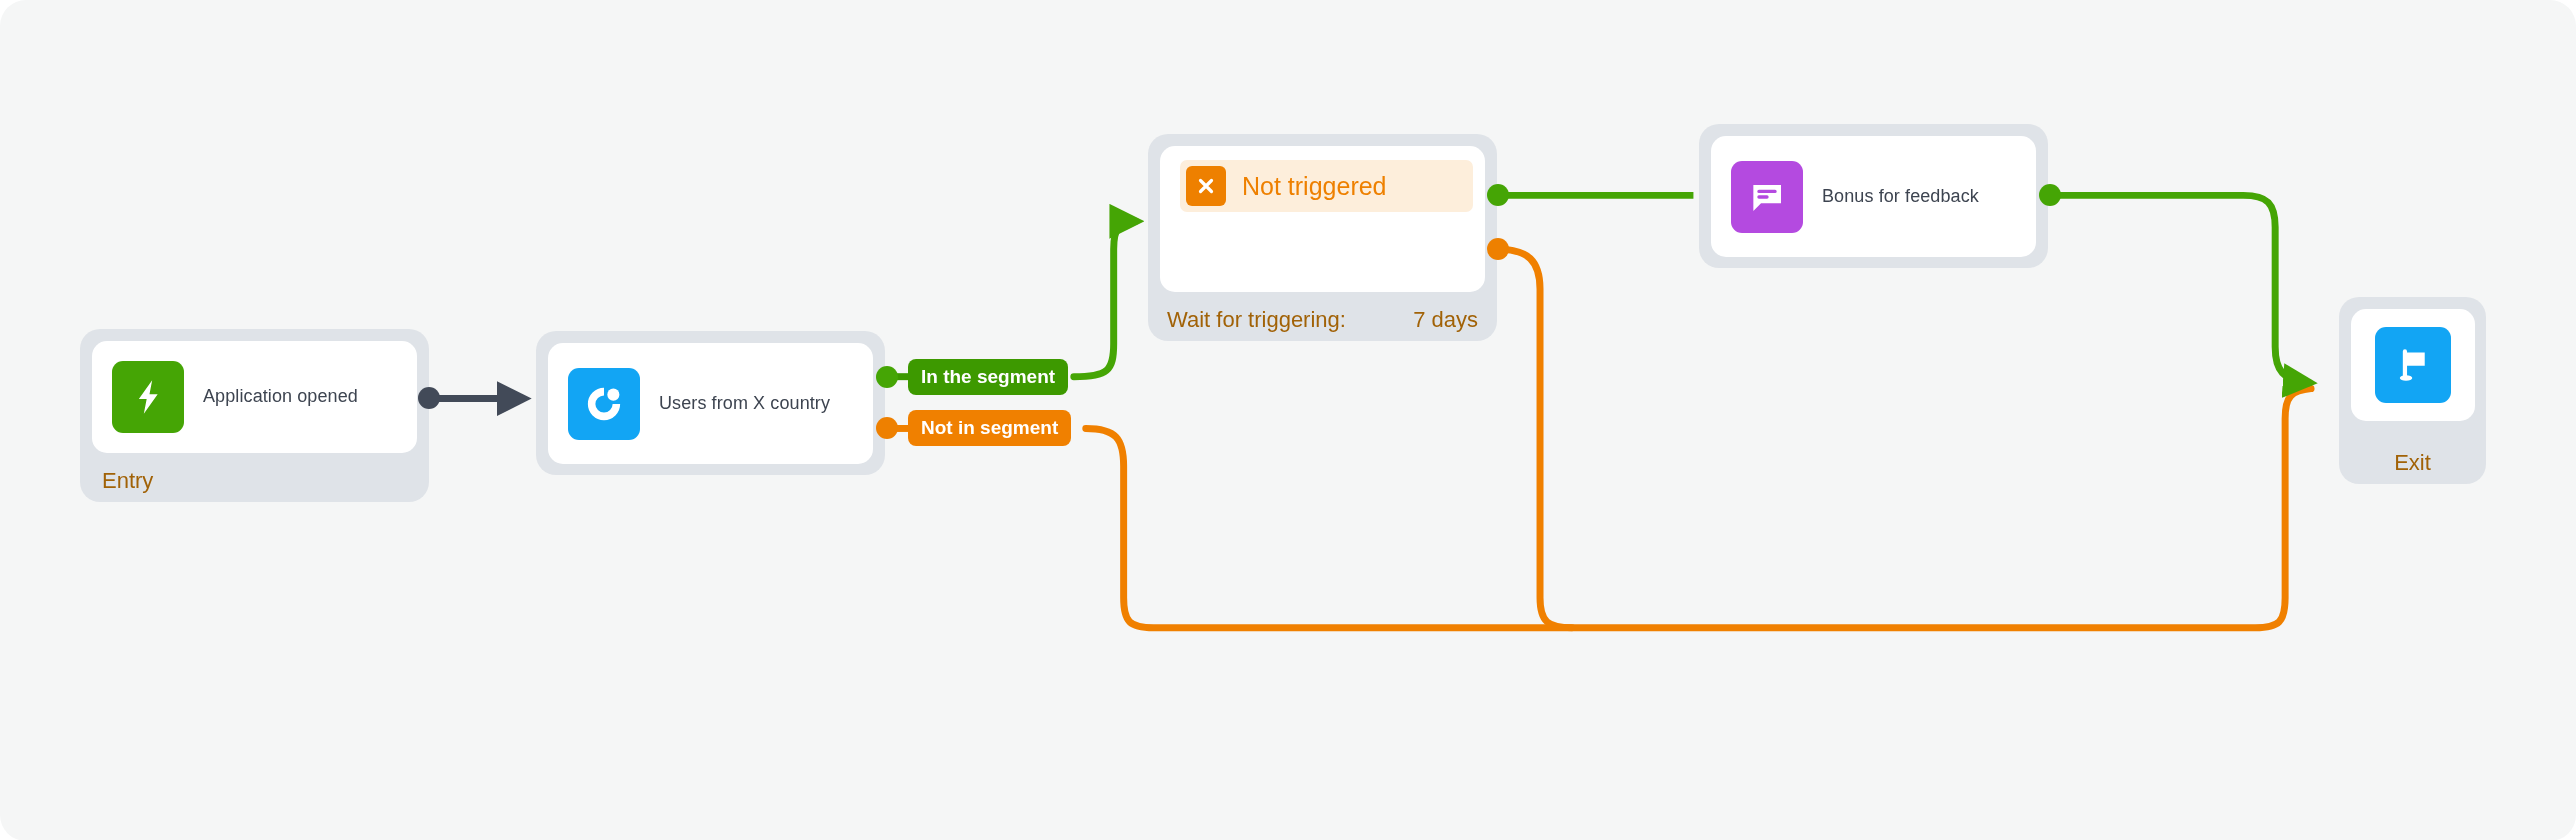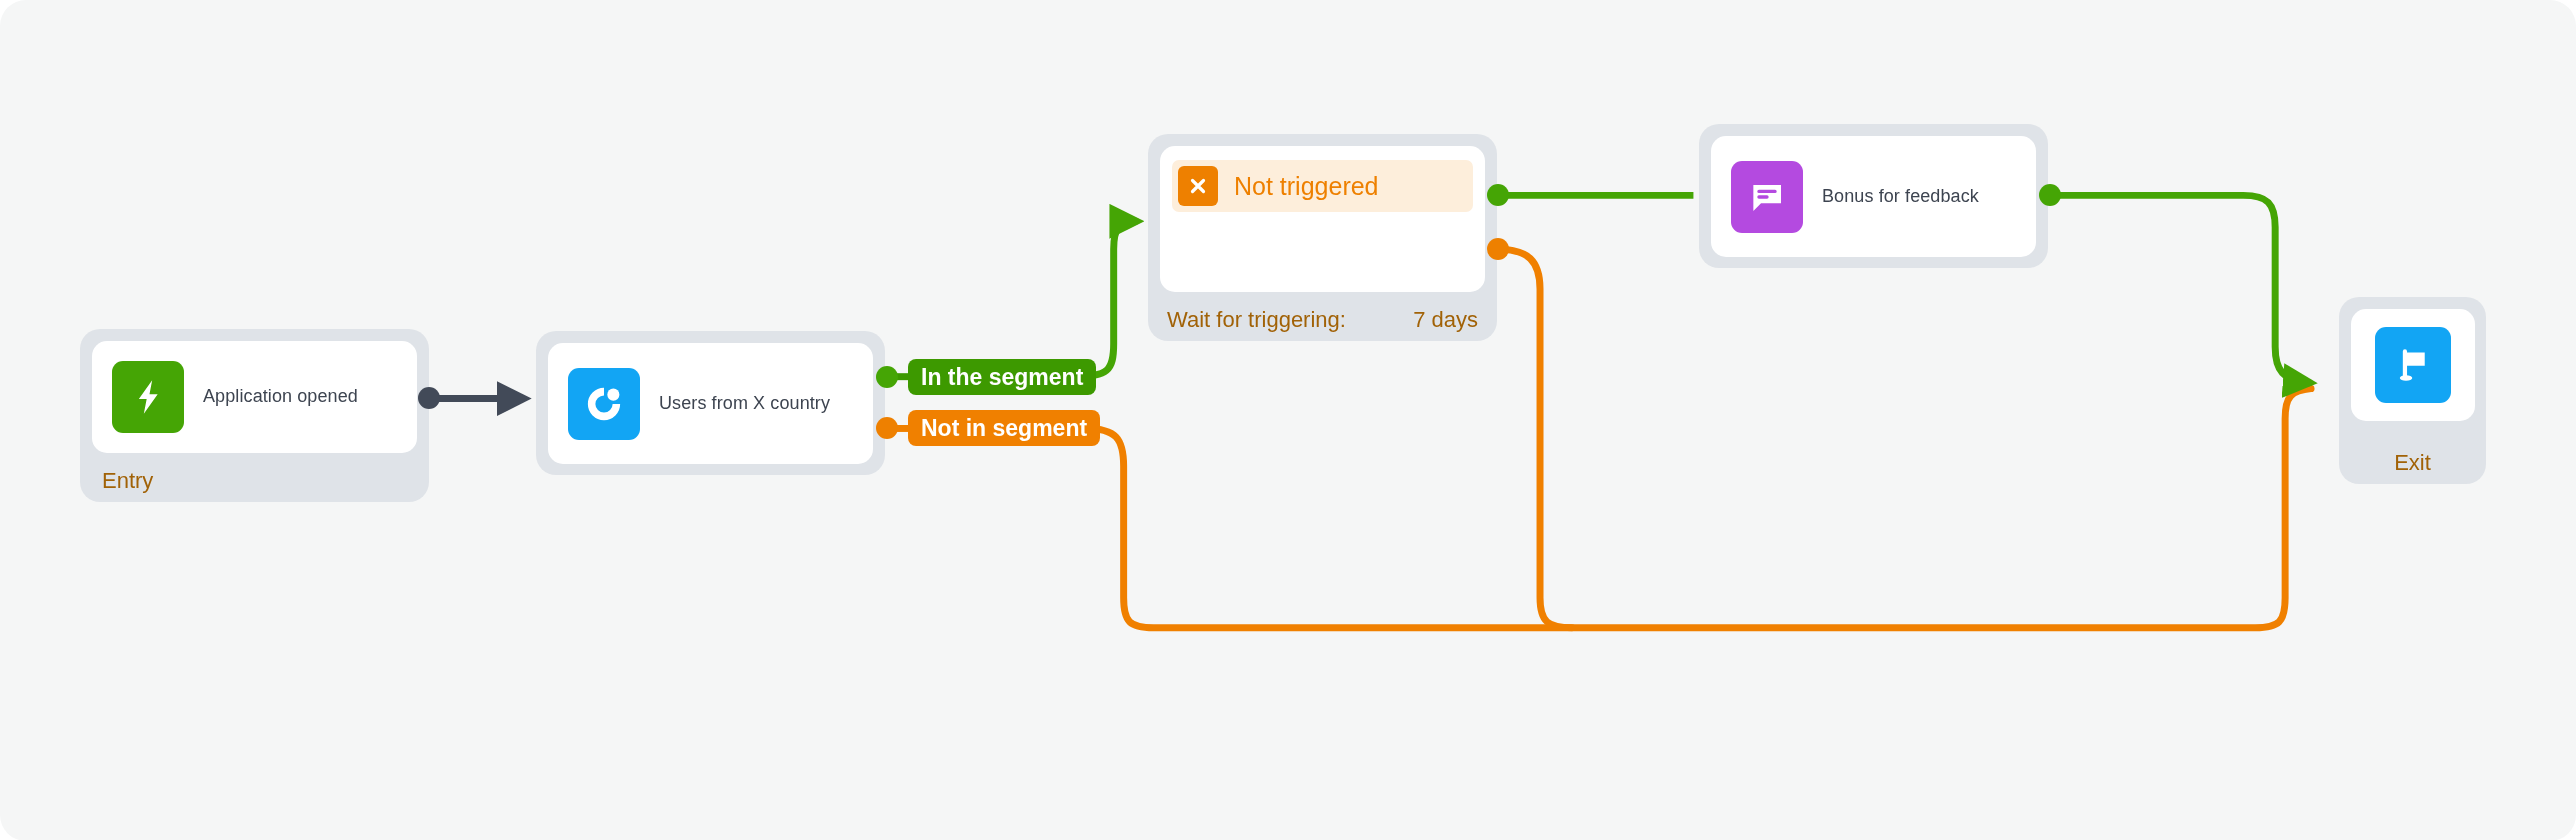--- a/index.html
+++ b/index.html
@@ -115,21 +115,21 @@
   }
   .split-row {
     display: flex;
     align-items: center;
     height: 52px;
     border-radius: 7px;
     overflow: hidden;
   }
   .split-row + .split-row { margin-top: 4px; }
   .row-success { background: #eaf4fe; }
-  .row-fail    { background: #fdeedb; }
+  .row-fail    { background: #fdeedb; margin-left: 8px; }
   .split-row .row-icon {
     flex: 0 0 auto;
     width: 40px; height: 40px;
     margin-left: 6px;
     border-radius: 6px;
     display: flex; align-items: center; justify-content: center;
   }
   .row-success .row-icon { background: #12a5f4; }
   .row-fail    .row-icon { background: #ee8000; }
   .split-row .row-label {
@@ -183,21 +183,21 @@
 
   
   .pill {
     position: absolute;
     display: flex;
     align-items: center;
     height: 36px;
     padding: 0 13px;
     border-radius: 8px;
     color: #ffffff;
-    font-size: 23px;
+    font-size: 19px;
     font-weight: bold;
     white-space: nowrap;
     z-index: 6;
   }
   .pill-green { background: #3d9900; }
   .pill-orng  { background: #f08000; }
 </style>
 </head>
 <body>
 

